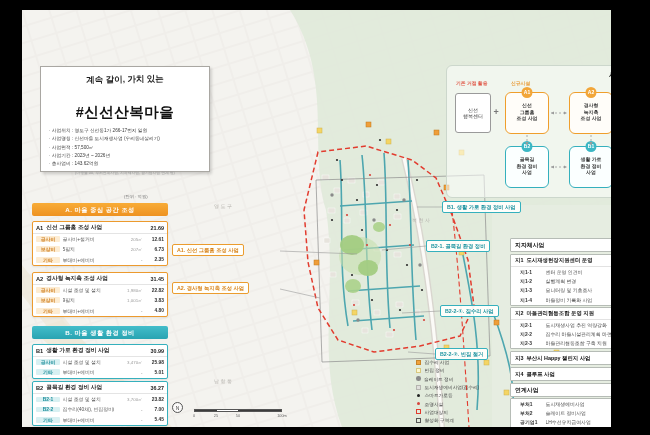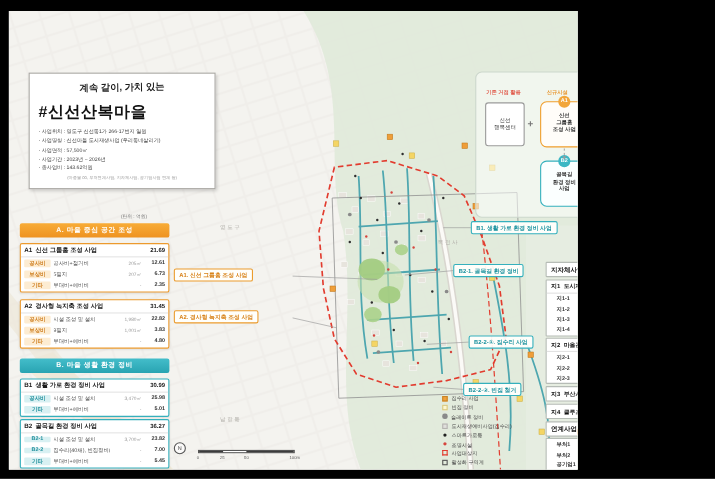--- a/index.html
+++ b/index.html
@@ -1,25 +1,25 @@
 <!DOCTYPE html>
 <html><head>
 <meta charset="utf-8">
 <style>
   html,body{margin:0;padding:0;background:#000;}
   *{box-sizing:border-box;font-family:"Liberation Sans","DejaVu Sans",sans-serif;}
   .frame{position:relative;width:650px;height:435px;background:#000;overflow:hidden;}
-  .inner{position:absolute;left:8px;top:10px;width:517px;height:417px;background:#f6f5f2;overflow:hidden;}
+  .inner{position:absolute;left:22px;top:10px;width:589px;height:417px;background:#f6f5f2;overflow:hidden;}
   .bg{position:absolute;left:0;top:0;}
 
   
   .tcard{position:absolute;left:18px;top:56px;width:170px;height:106px;background:#fff;border:1px solid #a9a7a2;
          box-shadow:1.5px 2px 3px rgba(0,0,0,.18);padding:7px 8px;}
   .tag{text-align:center;font-size:8.5px;font-weight:bold;color:#1d1d1d;transform:rotate(-1deg);}
-  .big{text-align:left;font-size:14.5px;font-weight:800;color:#111;letter-spacing:.5px;margin-top:6px;}
+  .big{text-align:center;font-size:14.5px;font-weight:800;color:#111;letter-spacing:.5px;margin-top:17px;}
   .dline{font-size:4.7px;color:#3a3a3a;line-height:1.78;white-space:nowrap;}
   .dets{margin-top:5px;}
   .note{font-size:3.8px;color:#999;text-align:center;margin-top:1.5px;}
 
   .unit{position:absolute;font-size:4.3px;color:#777;}
 
   
   .sechead{position:absolute;left:10px;width:136px;height:13px;line-height:13px;text-align:center;color:#fff;
            font-weight:bold;font-size:6.2px;border-radius:2px;letter-spacing:.5px;}
   .sechead.o{background:linear-gradient(#f8ac37,#ee9221);}

